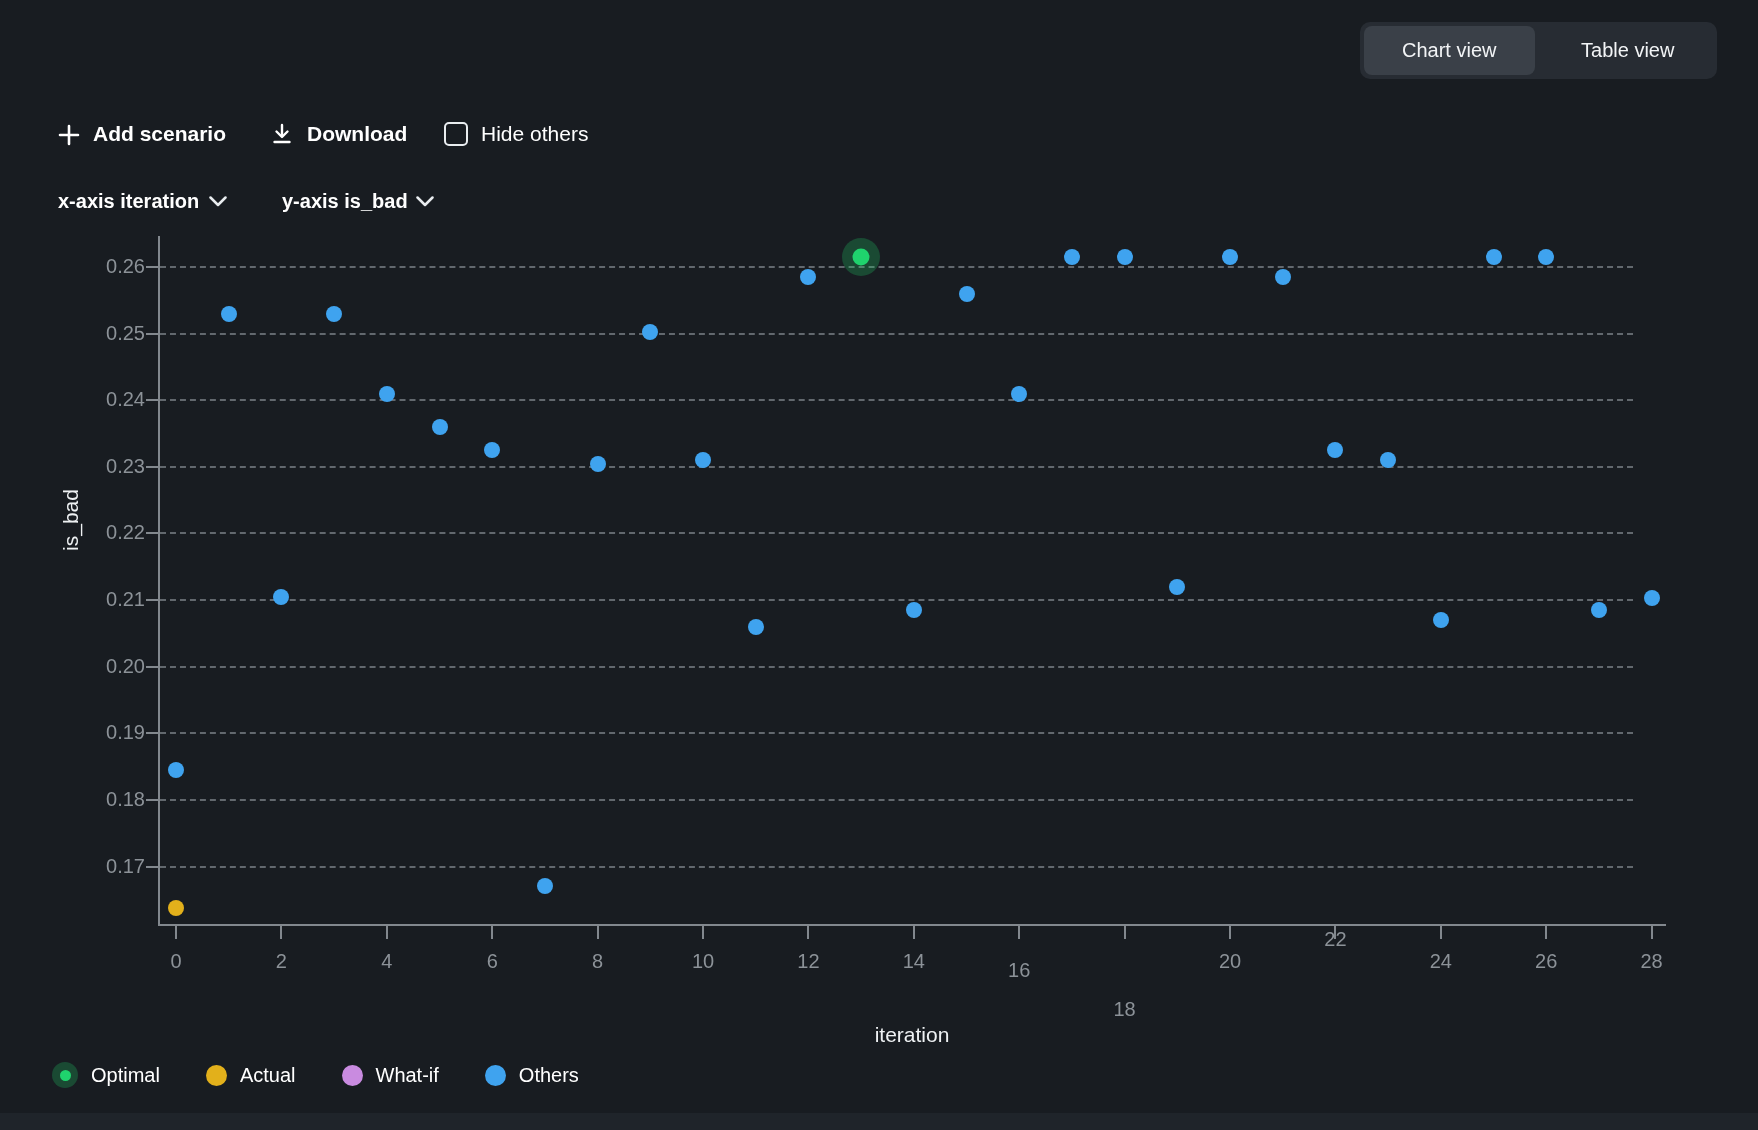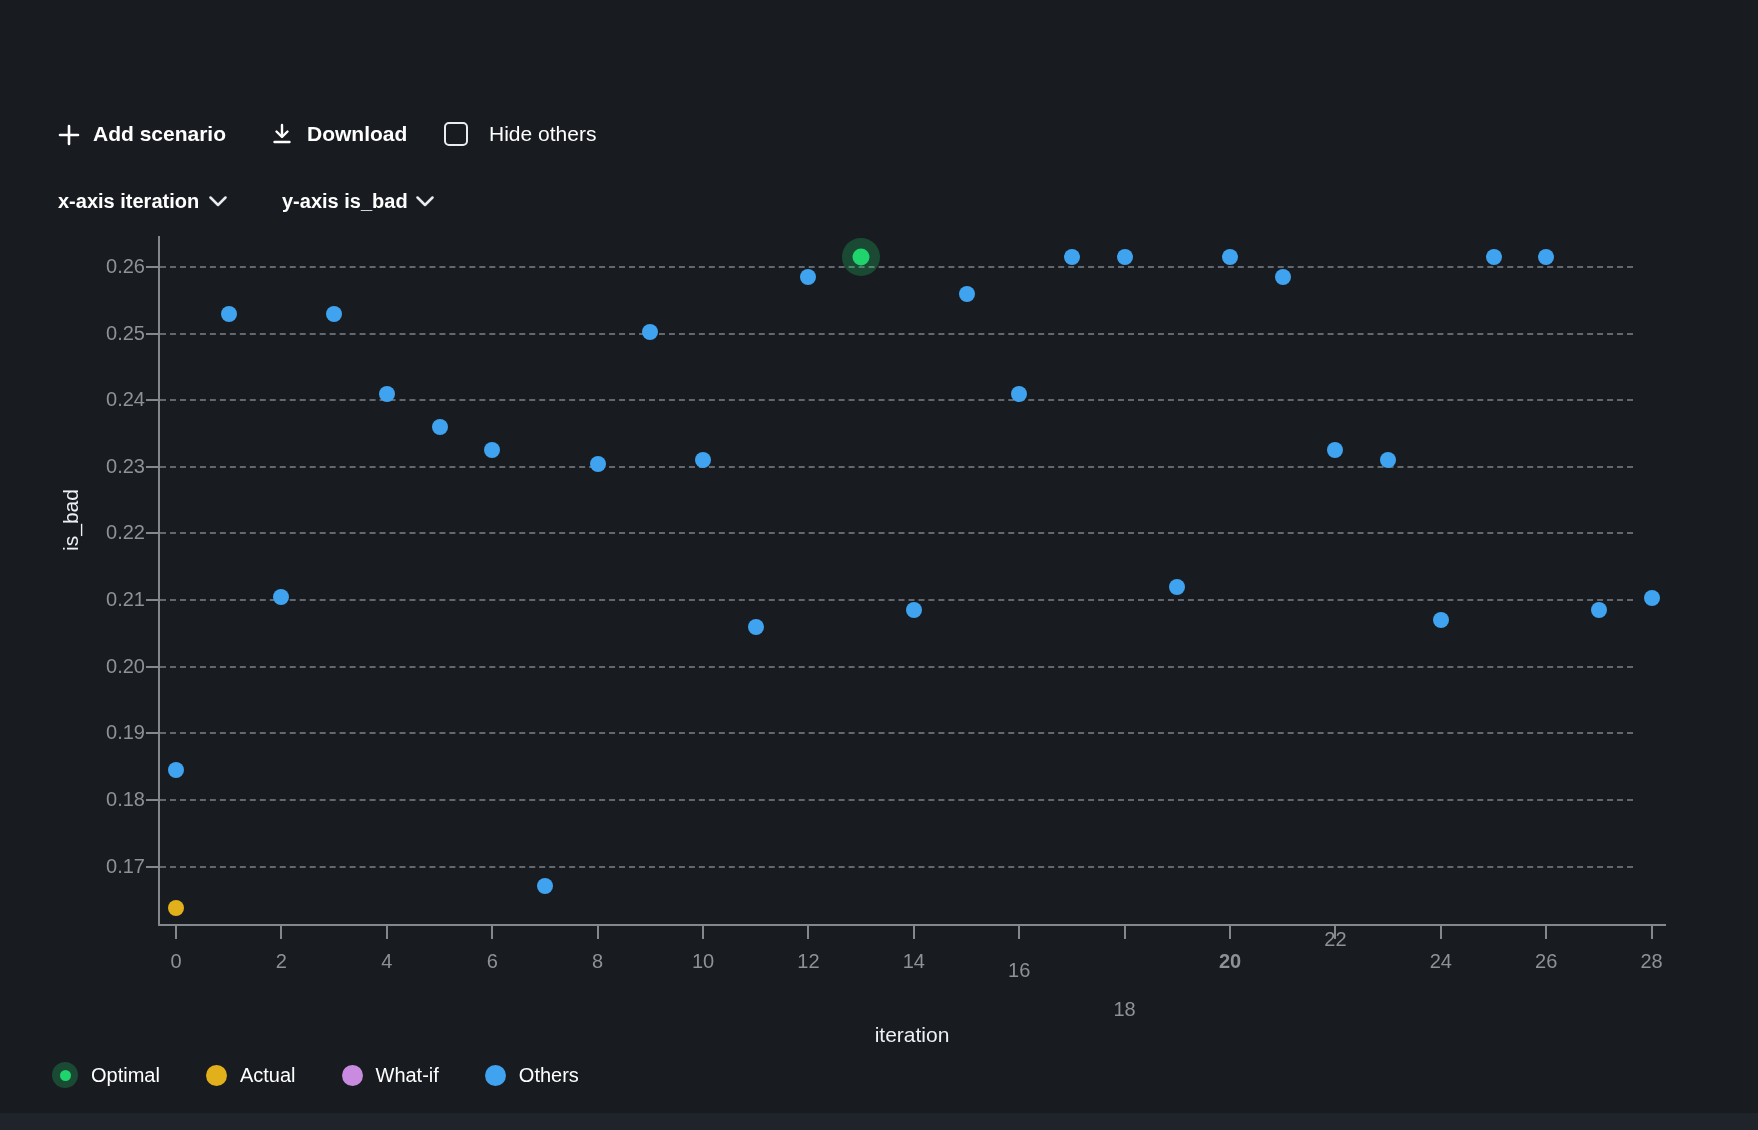--- a/index.html
+++ b/index.html
@@ -9,21 +9,21 @@
   
   .view-toggle{position:absolute;left:1360px;top:22px;width:357px;height:57px;
     background:#272c33;border-radius:10px;display:flex;align-items:center;padding:0;box-sizing:border-box;}
   .toggle-btn{flex:1;height:49px;margin:4px;display:flex;align-items:center;justify-content:center;
     font-size:20px;font-weight:500;color:#f2f4f6;border-radius:8px;cursor:pointer;white-space:nowrap;}
   .toggle-btn.active{background:#3a4048;}
 
   
   .tool-group{position:absolute;top:100px;height:46px;display:inline-flex;align-items:flex-end;gap:13px;cursor:pointer;}
   .tool-label{font-size:21px;font-weight:700;color:#fff;white-space:nowrap;}
-  .tool-label.regular{font-weight:400;margin-left:8px;}
+  .tool-label.regular{font-weight:400;}
   .checkbox{width:24px;height:24px;border:2.5px solid #e9edf0;border-radius:5px;background:transparent;box-sizing:border-box;}
 
   
   .axis-selector{position:absolute;top:186px;height:30px;display:inline-flex;align-items:center;gap:10px;cursor:pointer;}
   .axis-selector .sel-label{font-size:20px;font-weight:700;color:#fff;white-space:nowrap;}
 
   
   #plot{position:absolute;left:0;top:0;width:100%;height:100%;}
   .axis-line{position:absolute;background:#82888e;}
   .gridline{position:absolute;border-top:2px dashed #62686e;height:0;}
@@ -47,20 +47,24 @@
   .sw-optimal .inner{width:11px;height:11px;border-radius:50%;background:#1fd36d;}
   .sw-solid{width:21px;height:21px;}
 
   .bottom-band{position:absolute;left:0;top:1113px;width:100%;height:17px;background:#1f242a;}
 </style>
 </head>
 <body>
 
 <div id="app">
 
+  <div class="view-toggle">
+    <div class="toggle-btn active">Chart view</div>
+    <div class="toggle-btn">Table view</div>
+  </div>
 
   <div class="tool-group" style="left:58px;">
     <svg width="22" height="22" viewBox="0 0 22 22">
       <path d="M11 2 V20 M2 11 H20" stroke="#ffffff" stroke-width="2.6" stroke-linecap="round" fill="none"></path>
     </svg>
     <span class="tool-label">Add scenario</span>
   </div>
 
   <div class="tool-group" style="left:270px;">
     <svg width="24" height="24" viewBox="0 0 24 24">
@@ -137,21 +141,21 @@
       <div class="tick-label xlab" style="left: 673px; top: 950px;">10</div>
       <div class="tickmark" style="left: 807.4px; top: 924px; width: 2px; height: 15px;"></div>
       <div class="tick-label xlab" style="left: 778.4px; top: 950px;">12</div>
       <div class="tickmark" style="left: 912.8px; top: 924px; width: 2px; height: 15px;"></div>
       <div class="tick-label xlab" style="left: 883.8px; top: 950px;">14</div>
       <div class="tickmark" style="left: 1018.2px; top: 924px; width: 2px; height: 15px;"></div>
       <div class="tick-label xlab" style="left: 989.2px; top: 950px; margin-top: 9px;">16</div>
       <div class="tickmark" style="left: 1123.6px; top: 924px; width: 2px; height: 15px;"></div>
       <div class="tick-label xlab" style="left: 1094.6px; top: 958px; margin-top: 40px;">18</div>
       <div class="tickmark" style="left: 1229px; top: 924px; width: 2px; height: 15px;"></div>
-      <div class="tick-label xlab" style="left: 1200px; top: 950px; font-weight: bold;">20</div>
+      <div class="tick-label xlab" style="left: 1200px; top: 950px;">20</div>
       <div class="tickmark" style="left: 1334.4px; top: 924px; width: 2px; height: 15px;"></div>
       <div class="tick-label xlab" style="left: 1305.4px; top: 928px;">22</div>
       <div class="tickmark" style="left: 1439.8px; top: 924px; width: 2px; height: 15px;"></div>
       <div class="tick-label xlab" style="left: 1410.8px; top: 950px;">24</div>
       <div class="tickmark" style="left: 1545.2px; top: 924px; width: 2px; height: 15px;"></div>
       <div class="tick-label xlab" style="left: 1516.2px; top: 950px;">26</div>
       <div class="tickmark" style="left: 1650.6px; top: 924px; width: 2px; height: 15px;"></div>
       <div class="tick-label xlab" style="left: 1621.6px; top: 950px;">28</div>
       <div class="axis-line" style="left: 158px; top: 236px; width: 2px; height: 690px;"></div>
       <div class="axis-line" style="left: 158px; top: 924px; width: 1508px; height: 2px;"></div>

